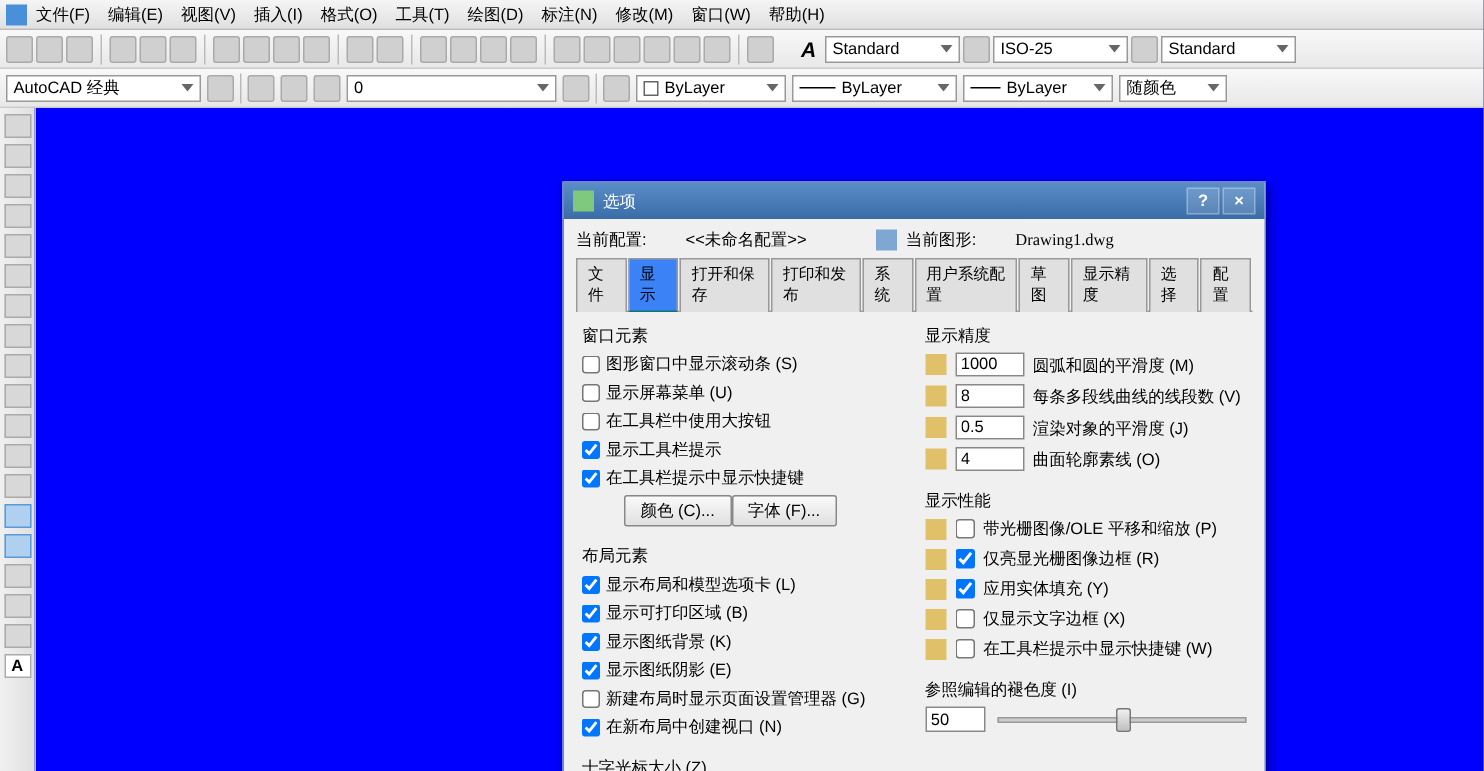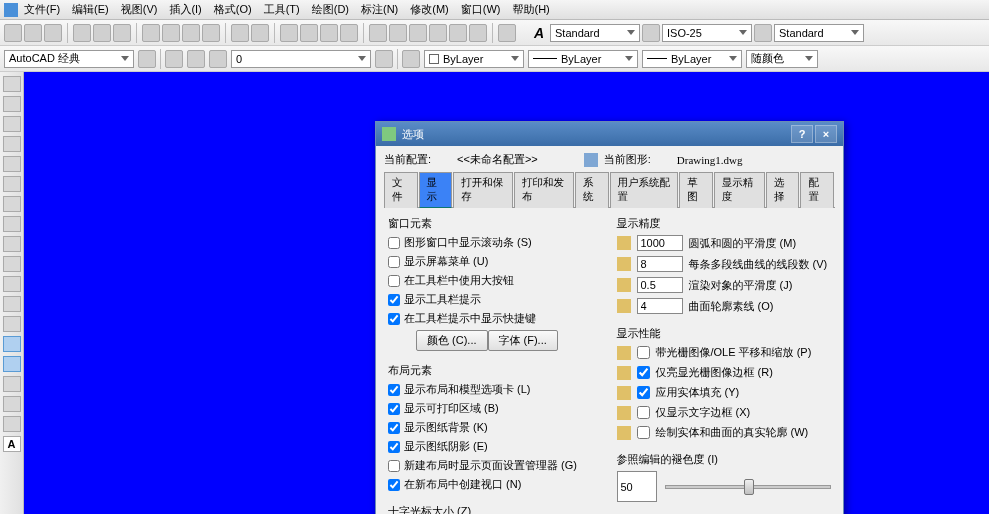--- a/index.html
+++ b/index.html
@@ -37,21 +37,21 @@
 .col{flex:1}
 .grp-title{margin-bottom:4px}
 .chk-row{display:flex;align-items:center;margin-bottom:4px;gap:4px}
 .chk-row input[type=checkbox]{width:12px;height:12px}
 .btn-row{display:flex;margin-left:28px;margin-top:2px}
 .btn{background:linear-gradient(#fafafa,#e0e0e0);border:1px solid #888;padding:2px 10px;border-radius:2px;cursor:default}
 .prec-row{display:flex;align-items:center;margin-bottom:5px;gap:6px}
 .prec-row .pi{width:14px;height:14px;background:#e0c068}
 .prec-row input[type=text]{width:46px;height:16px;border:1px solid #888;padding:0 3px}
 .slider-row{display:flex;align-items:center;gap:8px;margin-top:4px}
-.slider-row input[type=text]{width:40px;height:31px;border:1px solid #888;padding:0 3px}
+.slider-row input[type=text]{width:40px;height:17px;border:1px solid #888;padding:0 3px}
 .slider{flex:1;height:4px;background:#ccc;border:1px solid #999;position:relative}
 .slider .thumb{position:absolute;width:10px;height:16px;background:linear-gradient(#f0f0f0,#c0c0c0);border:1px solid #777;top:-7px;border-radius:2px}
 .A-icon{font-weight:bold;font-style:italic;font-size:14px;width:18px;text-align:center}
 </style>
 </head>
 <body>
 
 <div class="menubar">
   <div class="icon"></div>
   <span>文件(F)</span>
@@ -304,21 +304,21 @@
               <span>应用实体填充 (Y)</span>
             </div>
           <div class="prec-row">
               <div class="pi"></div>
               <input type="checkbox" style="">
               <span>仅显示文字边框 (X)</span>
             </div>
           <div class="prec-row">
               <div class="pi"></div>
               <input type="checkbox" style="">
-              <span>绘制实体和曲面的真实轮廓 (W)</span>
+              <span>在工具栏提示中显示快捷键 (W)</span>
             </div>
           <div class="grp-title" style="margin-top:12px">参照编辑的褪色度 (I)</div>
           <div class="slider-row">
             <input type="text" value="50" style="">
             <div class="slider">
                 <div class="thumb" style="left:48%"></div>
               </div>
           </div>
         </div>
       </div>

